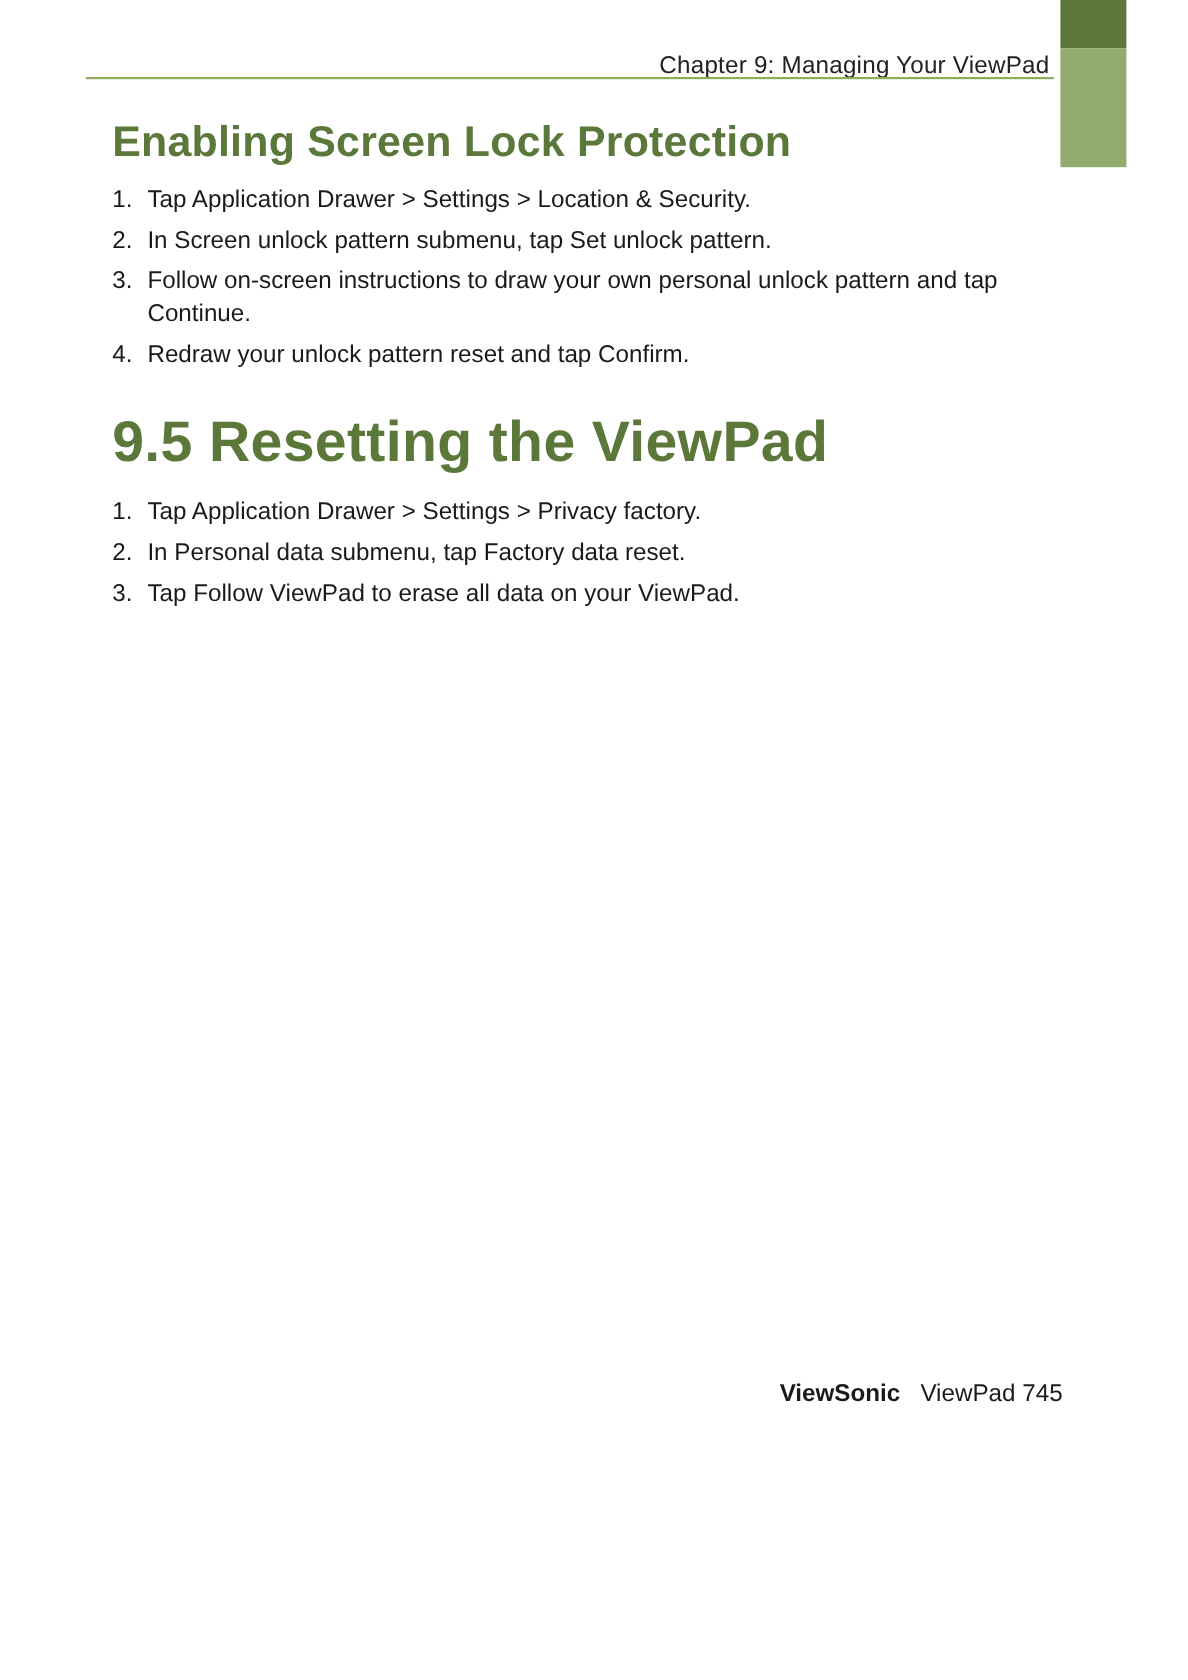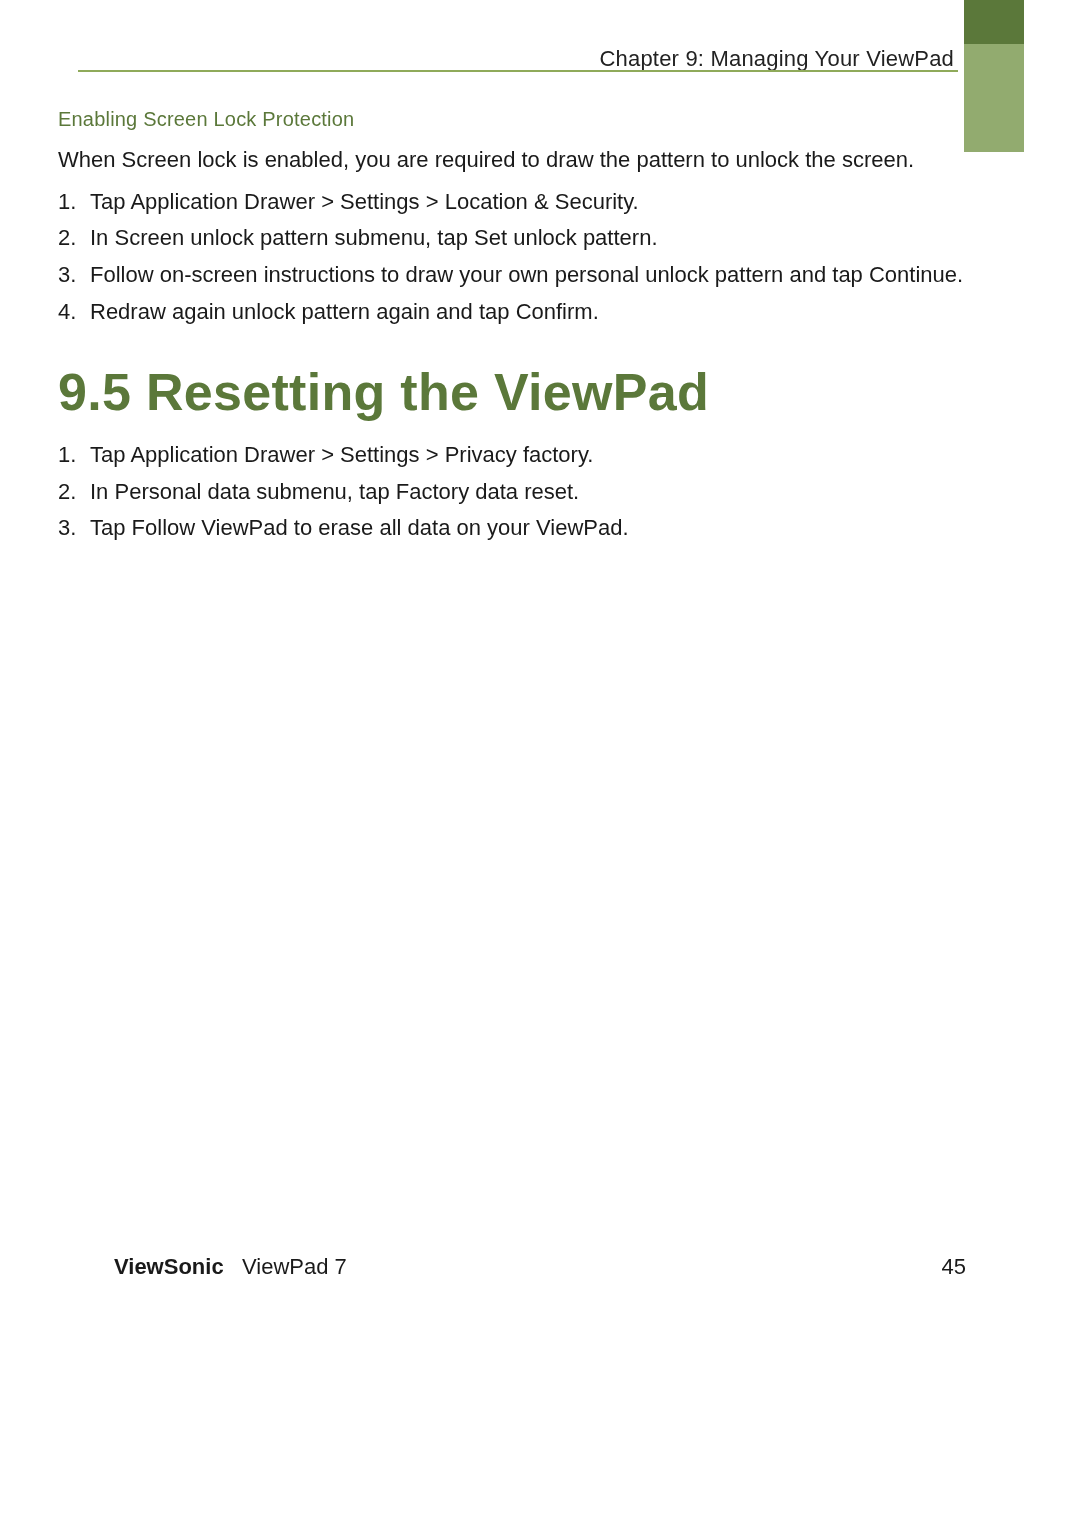--- a/index.html
+++ b/index.html
@@ -1,64 +1,63 @@
 <!DOCTYPE html>
 <html><head>
 <meta charset="utf-8">
 <style>
   * { margin: 0; padding: 0; box-sizing: border-box; }
   html, body { width: 1080px; height: 1527px; background: #fff; font-family: Arial, Helvetica, sans-serif; color: #1a1a1a; }
-  .page { position: relative; width: 1080px; height: 1348px; padding: 54px 114px 70px 58px; }
+  .page { position: relative; width: 1080px; height: 1348px; padding: 54px 114px 70px 102px; }
   .tab-stack { position: absolute; top: 0; right: 56px; width: 60px; }
   .tab-dark { height: 44px; background: #5b783a; }
   .tab-light { height: 108px; background: #92ab6f; }
   .header-line { position: absolute; top: 70px; left: 78px; width: 880px; height: 2px; background: #8faa5a; }
   .chapter-label { position: absolute; top: 46px; right: 126px; font-size: 22px; letter-spacing: 0.2px; color: #222; text-align: right; }
   .content { margin-top: 54px; }
-  h2.subheading { color: #5b783a; font-size: 20px; font-weight: normal; margin-bottom: 14px; letter-spacing: 0.2px; }
+  h2.subheading { color: #5b783a; font-size: 39px; font-weight: bold; margin-bottom: 14px; letter-spacing: 0.2px; }
   p.body { font-size: 22px; line-height: 1.35; margin-bottom: 12px; color: #1a1a1a; }
   ol { list-style: none; counter-reset: item; margin-left: 0; margin-bottom: 26px; }
   ol li { counter-increment: item; font-size: 22px; line-height: 1.4; padding-left: 32px; position: relative; margin-bottom: 6px; }
   ol li::before { content: counter(item) "."; position: absolute; left: 0; }
   h1.section { color: #5b783a; font-size: 52px; font-weight: bold; margin-top: 34px; margin-bottom: 18px; letter-spacing: 0.3px; }
-  .footer { position: absolute; bottom: 68px; left: 114px; right: 114px; display: flex; justify-content: space-between; font-size: 22px; color: #1a1a1a; }
+  .footer { position: absolute; bottom: 68px; left: 114px; right: 114px; display: flex; justify-content: flex-end; font-size: 22px; color: #1a1a1a; }
   .footer .brand b { font-weight: bold; }
   strong { font-weight: normal; }
   .gt { font-family: Arial, sans-serif; }
 </style>
 </head>
 <body>
 
 <div class="page">
 
   <div class="tab-stack">
     <div class="tab-dark"></div>
     <div class="tab-light"></div>
   </div>
 
   <div class="chapter-label">Chapter 9: Managing Your ViewPad</div>
   <div class="header-line"></div>
 
   <div class="content">
 
     <h2 class="subheading">Enabling Screen Lock Protection</h2>
-    <p class="body">When Screen lock is enabled, you are required to draw the pattern to unlock the screen.</p>
 
     <ol>
       <li>
         <span>Tap </span><strong>Application Drawer</strong><span class="gt"> &gt; </span><strong>Settings</strong><span class="gt"> &gt; </span><strong>Location &amp; Security</strong><span>.</span>
       </li>
       <li>
         <span>In </span><strong>Screen unlock pattern</strong><span> submenu, tap </span><strong>Set unlock pattern</strong><span>.</span>
       </li>
       <li>
         <span>Follow on-screen instructions to draw your own personal unlock pattern and tap </span><strong>Continue</strong><span>.</span>
       </li>
       <li>
-        <span>Redraw again unlock pattern again and tap Confirm.</span>
+        <span>Redraw your unlock pattern reset and tap Confirm.</span>
       </li>
     </ol>
 
     <h1 class="section">9.5 Resetting the ViewPad</h1>
 
     <ol>
       <li>
         <span>Tap </span><strong>Application Drawer</strong><span class="gt"> &gt; </span><strong>Settings</strong><span class="gt"> &gt; </span><strong>Privacy factory</strong><span>.</span>
       </li>
       <li>

